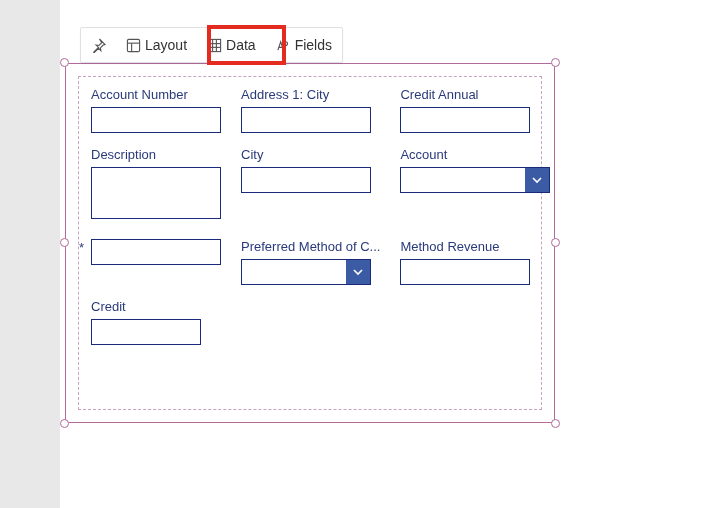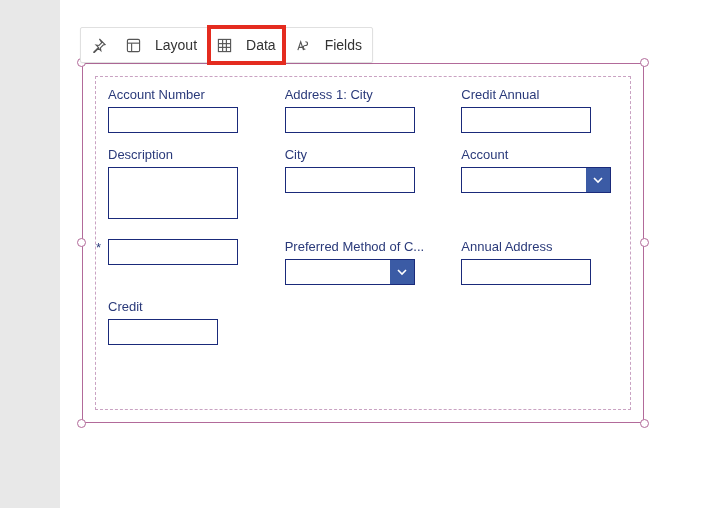--- a/index.html
+++ b/index.html
@@ -29,38 +29,38 @@
       border-radius: 2px;
       display: flex;
       align-items: stretch;
       box-shadow: 0 1px 2px rgba(0,0,0,0.05);
       z-index: 20;
     }
     .toolbar-item {
       display: flex;
       align-items: center;
       padding: 0 10px;
-      gap: 14px;
+      gap: 4px;
       font-size: 14px;
       color: #333;
       cursor: pointer;
     }
     .toolbar-icon { display: flex; align-items: center; justify-content: center; }
     .highlight-box {
       position: absolute;
       border: 4px solid #e42b1f;
       pointer-events: none;
       z-index: 30;
     }
     
     .form-outer {
       position: absolute;
-      left: 82px;
+      left: 65px;
       top: 63px;
-      width: 562px;
+      width: 490px;
       height: 360px;
       z-index: 10;
     }
     .form-container {
       position: absolute;
       inset: 0;
       border: 1px solid #b26a9a;
       background: #fff;
     }
     .inner-section {
@@ -226,21 +226,21 @@
           <span class="field-label">Preferred Method of C...</span>
           <div class="field-input dropdown" style="width:130px">
             <div class="dropdown-btn">
               <svg width="12" height="12" viewBox="0 0 12 12">
                   <path d="M2 4l4 4 4-4" fill="none" stroke="#fff" stroke-width="1.6"></path>
                 </svg>
             </div>
           </div>
         </div>
         <div class="field row2">
-          <span class="field-label">Annual Address</span>
+          <span class="field-label">Method Revenue</span>
           <div class="field-input"></div>
         </div>
 
         <div class="field">
           <span class="field-label">Credit</span>
           <div class="field-input" style="width:110px"></div>
         </div>
         <div class="field empty"></div>
         <div class="field empty"></div>
 

